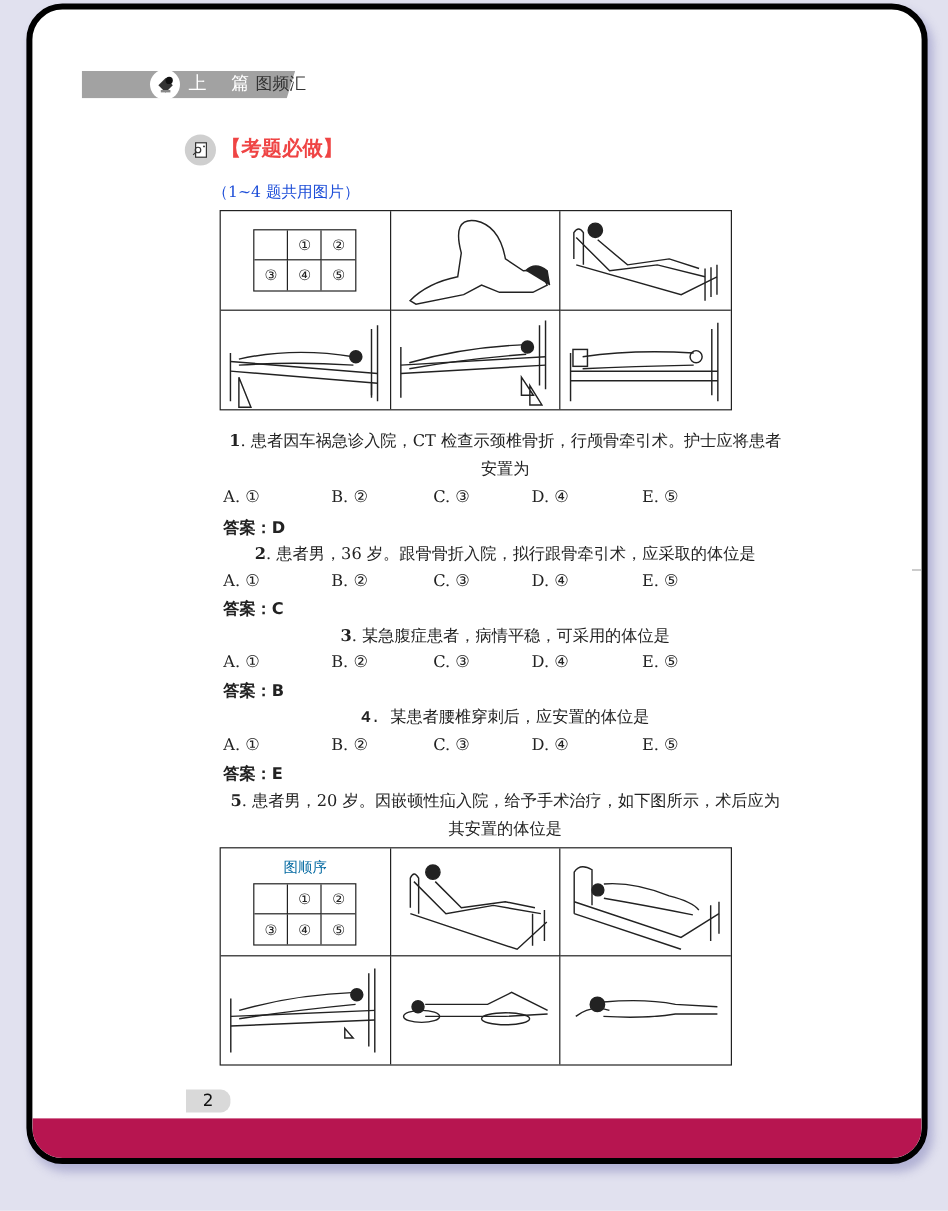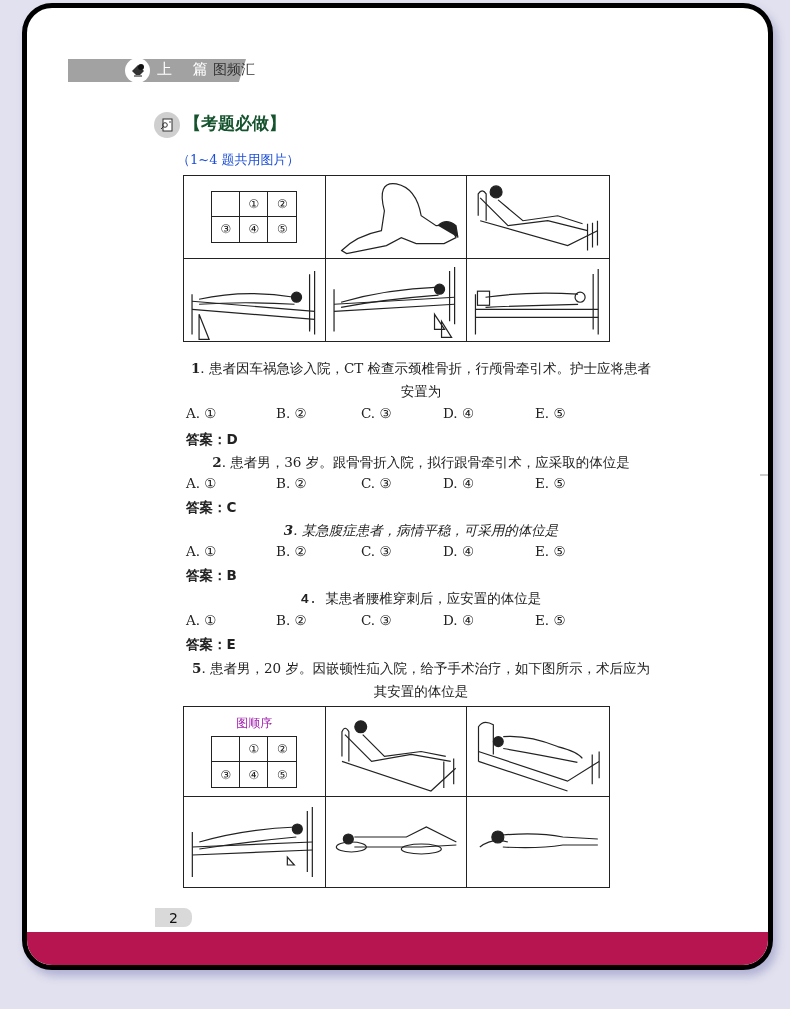--- a/index.html
+++ b/index.html
@@ -38,37 +38,37 @@
   .header-section {
     position:absolute; left:186px; top:53px; font-size:14px; color:#333;
     font-family:Liberation Serif, serif;
   }
   .section-icon {
     position:absolute; left:127px; top:104px; width:26px; height:26px;
     border-radius:50%; background:#cfcfcf;
     display:flex; align-items:center; justify-content:center;
   }
   .section-title {
-    position:absolute; left:157px; top:104px; font-size:17px; color:#14532d;
+    position:absolute; left:157px; top:104px; font-size:17px; color:#ef4444;
     font-family:"DejaVu Sans","Liberation Sans",sans-serif; font-weight:bold;
   }
   .shared-note {
     position:absolute; left:150px; top:143px; font-size:13px; color:#1d4ed8;
   }
   .fig {
     position:absolute; border:1.5px solid #222; background:#fff;
     display:grid; grid-template-columns:1fr 1fr 1fr; grid-template-rows:1fr 1fr;
   }
   .fig1 { left:156px; top:167px; width:425px; height:165px; }
   .fig2 { left:156px; top:698px; width:425px; height:180px; }
   .cell { border-right:1.5px solid #222; border-bottom:1.5px solid #222; position:relative; overflow:hidden; }
   .cell:nth-child(3n) { border-right:none; }
   .cell:nth-child(n+4) { border-bottom:none; }
   .legend-wrap { position:absolute; inset:0; display:flex; flex-direction:column; align-items:center; justify-content:center; }
-  .legend-title { font-size:12px; margin-bottom:4px; color:#a21caf; }
+  .legend-title { font-size:12px; margin-bottom:4px; color:#0369a1; }
   .legend-grid { display:grid; grid-template-columns:repeat(3,28px); grid-template-rows:repeat(2,25px); border:1.5px solid #222; }
   .legend-grid span { border-right:1px solid #222; border-bottom:1px solid #222; display:flex; align-items:center; justify-content:center; font-size:12px; color:#222; }
   .legend-grid span:nth-child(3n){ border-right:none; }
   .legend-grid span:nth-child(n+4){ border-bottom:none; }
   .cell svg { position:absolute; inset:0; width:100%; height:100%; }
   .q { position:absolute; left:142px; width:470px; font-size:13.5px; color:#222; line-height:23px;text-align:center; }
   .q .num { font-weight:bold; }
   .indent { padding-left:17px; }
   .opts { position:absolute; left:159px; width:440px; font-size:13.5px; color:#222; height:22px; }
   .opts span { position:absolute; top:0; }
@@ -189,21 +189,21 @@
   </div>
   <div class="opts" style="top:467px;">
     <span style="left:0">A. ①</span>
     <span style="left:90px">B. ②</span>
     <span style="left:175px">C. ③</span>
     <span style="left:257px">D. ④</span>
     <span style="left:349px">E. ⑤</span>
   </div>
   <div class="ans" style="top:491px;">答案：C</div>
 
-  <div class="q indent" style="top:511px;font-style:italic;">
+  <div class="q indent" style="top:511px;">
     <span class="num">3</span><span>. </span><span>某急腹症患者，病情平稳，可采用的体位是</span>
   </div>
   <div class="opts" style="top:535px;">
     <span style="left:0">A. ①</span>
     <span style="left:90px">B. ②</span>
     <span style="left:175px">C. ③</span>
     <span style="left:257px">D. ④</span>
     <span style="left:349px">E. ⑤</span>
   </div>
   <div class="ans" style="top:559px;">答案：B</div>

